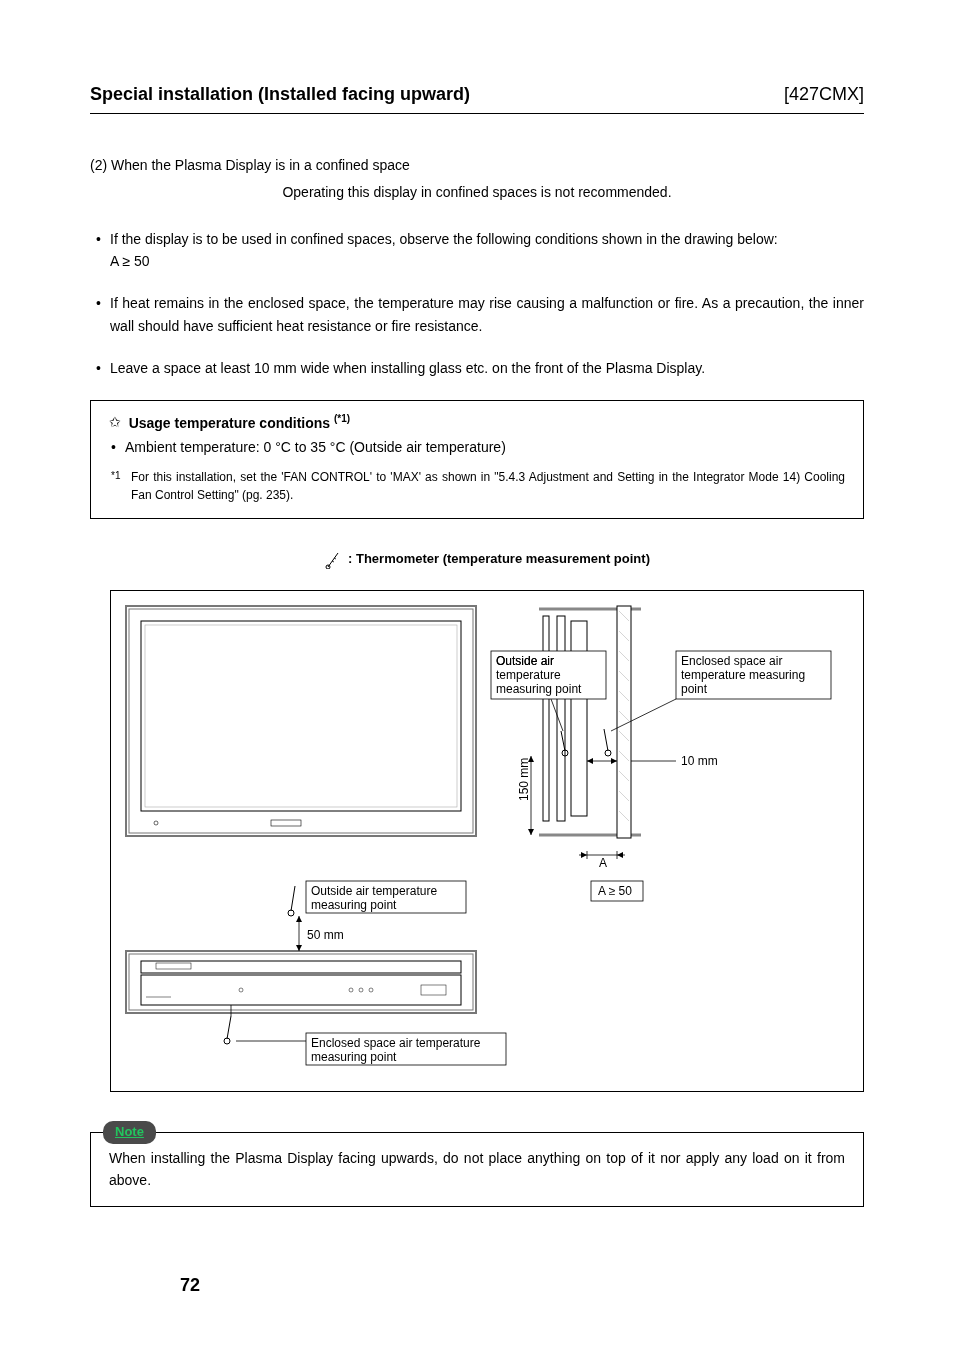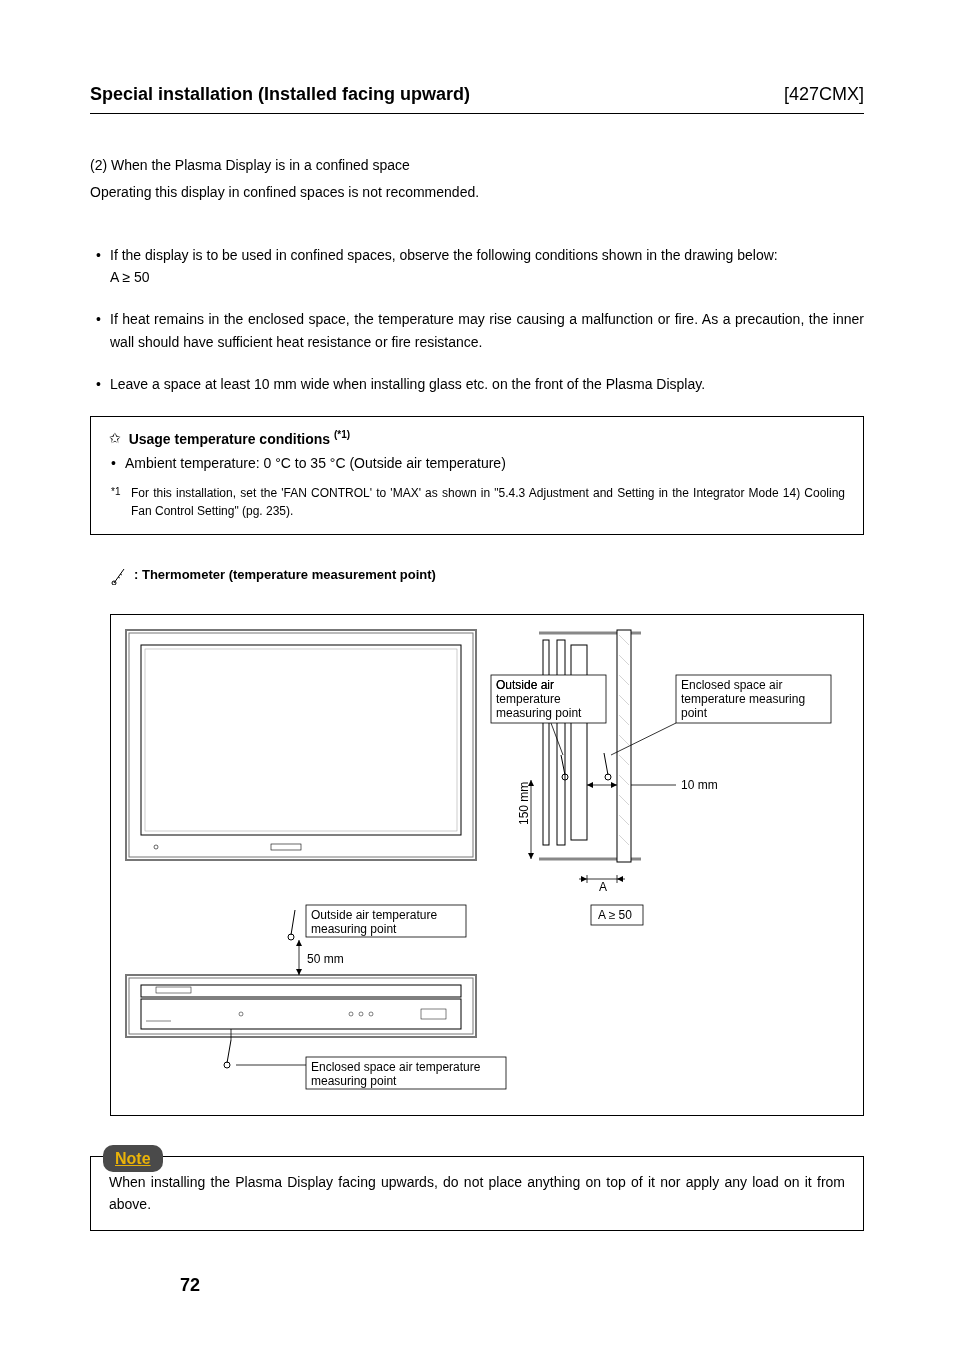--- a/index.html
+++ b/index.html
@@ -17,45 +17,45 @@
       display: flex;
       justify-content: space-between;
       align-items: flex-start;
       border-bottom: 1px solid #000;
       padding-bottom: 4px;
       margin-bottom: 40px;
     }
     .header-title { font-size: 18px; font-weight: bold; }
     .header-model { font-size: 18px; font-weight: normal; }
     .intro-line { margin-bottom: 5px; }
-    .intro-sub { margin-bottom: 40px; }
+    .intro-sub { margin-bottom: 24px; text-align: center; }
     .bullets { margin-bottom: 20px; padding-left: 0; }
     .bullet { position: relative; padding-left: 20px; margin-bottom: 20px; text-align: justify; }
     .bullet::before { content: "•"; position: absolute; left: 6px; top: 0; }
     .bullet .sub { margin-left: 0; }
     .framed {
       border: 1px solid #000;
       padding: 10px 18px 14px 18px;
       margin-bottom: 30px;
     }
     .framed-title { font-weight: bold; }
     .star { margin-right: 4px; }
     .sup { font-size: 10px; vertical-align: super; font-weight: bold; }
     .framed-bullet { position: relative; padding-left: 16px; text-align: justify; margin-top: 2px; }
     .framed-bullet::before { content: "•"; position: absolute; left: 2px; top: 0; }
     .footnote { font-size: 12px; margin-top: 10px; position: relative; padding-left: 22px; text-align: justify; line-height: 1.5;}
     .footnote .fn-mark { position: absolute; left: 2px; top: 0; font-size: 10px; }
-    .thermo-legend { margin: 26px 0 28px 20px; font-weight: bold; font-size: 13px; }
+    .thermo-legend { margin: 26px 0 20px 20px; font-weight: bold; font-size: 13px; text-align: center; }
     .thermo-legend svg { vertical-align: middle; margin-right: 6px; }
     .diagram-box { border: 1px solid #000; padding: 10px; margin-left: 20px; margin-bottom: 40px; }
     .diagram-svg { display: block; }
     .note-wrap { border: 1px solid #000; padding: 14px 18px; margin-left: 0; position: relative; margin-top: 18px; }
     .note-label {
       position: absolute; top: -12px; left: 12px; background: #4a4a4a;
-      color: #eab308; border-radius: 10px; padding: 1px 12px; font-size: 16px; font-weight: bold; text-decoration: underline;
+      color: #22c55e; border-radius: 10px; padding: 1px 12px; font-size: 13px; font-weight: bold; text-decoration: underline;
     }
     .note-text { text-align: justify; }
     .page-num { position: absolute; bottom: 40px; left: 90px; font-size: 18px; font-weight: bold; }
     .page-wrap { position: relative; min-height: 1260px; }
     .dlabel { font-family: Arial; font-size: 12px; }
   </style>
 </head>
 <body>
 <div class="page-wrap">
 

